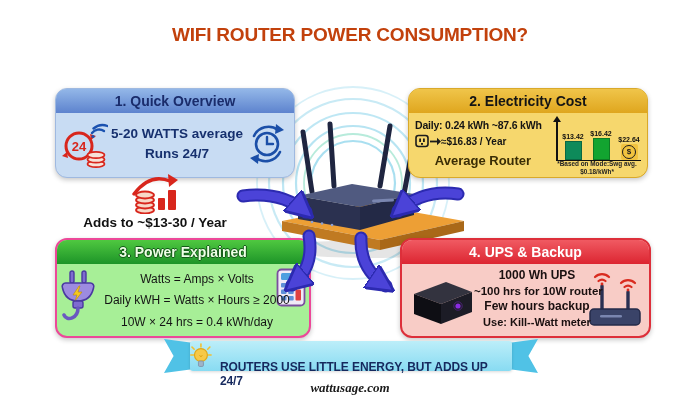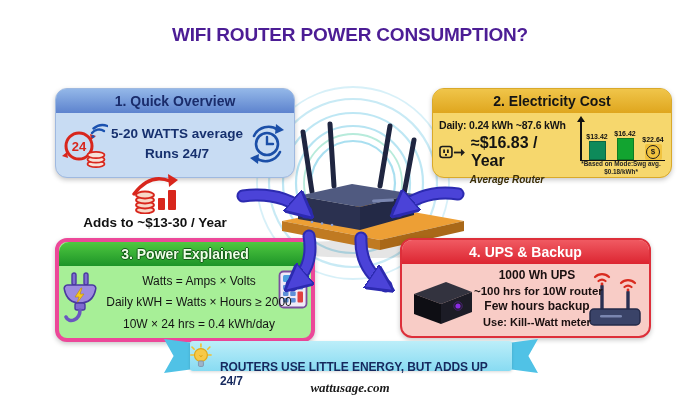--- a/index.html
+++ b/index.html
@@ -1,65 +1,65 @@
 <!DOCTYPE html>
 <html><head>
 <meta charset="utf-8">
 <style>
   html,body{margin:0;padding:0;background:#ffffff;}
   #canvas{position:relative;width:700px;height:420px;background:#ffffff;overflow:hidden;
           font-family:"Liberation Sans",sans-serif;}
   .title{position:absolute;top:24px;left:0;width:700px;text-align:center;
-         font-size:19px;font-weight:800;letter-spacing:-0.2px;color:#4c1d95;}
+         font-size:19px;font-weight:800;letter-spacing:-0.2px;color:#c2410c;}
   svg.center-art,svg.arrows{position:absolute;left:0;top:0;width:700px;height:420px;pointer-events:none;}
   svg.center-art{z-index:1;} svg.arrows{z-index:4;}
 
   .panel{position:absolute;z-index:3;border-radius:12px;box-shadow:0 2px 5px rgba(0,0,0,.22);}
   .hd{height:24px;border-radius:10px 10px 0 0;display:flex;align-items:center;justify-content:center;
       font-weight:700;font-size:14px;}
   .bd{position:relative;}
 
   
   .p1{left:55px;top:88px;width:238px;height:88px;background:#C8DCF3;border:1px solid #9FB9E0;}
   .hd1{background:linear-gradient(180deg,#93B7E8,#5D83CE);color:#1A2C6B;}
   .bd1{display:flex;align-items:center;height:62px;padding:0 6px;}
   .p1text{flex:1;text-align:center;color:#16306E;font-weight:700;font-size:13.5px;line-height:1.5;}
 
   
   .adds{position:absolute;left:52px;top:172px;width:206px;text-align:center;z-index:3;}
   .adds svg{display:block;margin:0 auto;}
   .adds-text{font-size:13.5px;font-weight:700;color:#111;margin-top:1px;}
 
   
-  .p2{left:408px;top:88px;width:238px;height:88px;background:#F6D76D;border:1px solid #D9A92A;margin-left:24px;}
+  .p2{left:408px;top:88px;width:238px;height:88px;background:#F6D76D;border:1px solid #D9A92A;}
   .hd2{background:linear-gradient(180deg,#F0C54A,#DFA61E);color:#141414;}
   .bd2{display:flex;height:62px;padding:3px 4px 0 6px;}
   .p2left{width:136px;color:#141414;}
   .p2daily{font-size:10.5px;font-weight:700;letter-spacing:-0.2px;white-space:nowrap;margin-top:3px;}
-  .p2year{display:flex;align-items:center;gap:6px;font-size:16px;font-weight:800;margin-top:3px;}
-  .p2cap{font-size:10px;font-weight:700;color:#3a2d05;text-align:center;margin-top:4px;font-style:italic;}
+  .p2year{display:flex;align-items:center;gap:0;font-size:10px;font-weight:800;margin-top:3px;}
+  .p2cap{font-size:13px;font-weight:700;color:#3a2d05;text-align:center;margin-top:4px;}
   .mini-chart{position:relative;flex:1;height:58px;}
   .axis-y{position:absolute;left:5px;top:5px;bottom:13px;width:1.5px;background:#111;}
   .axis-y-arrow{position:absolute;left:2px;top:0;width:0;height:0;
     border-left:4px solid transparent;border-right:4px solid transparent;border-bottom:6px solid #111;}
   .axis-x{position:absolute;left:5px;right:2px;bottom:13px;height:1.5px;background:#111;}
   .bars{position:absolute;left:8px;right:0;bottom:14.5px;display:flex;align-items:flex-end;}
   .bcol{width:29px;display:flex;flex-direction:column;align-items:center;}
   .blabel{font-size:7px;font-weight:700;color:#101010;margin-bottom:1px;white-space:nowrap;}
   .bar{width:15px;border:1px solid rgba(0,0,0,.25);}
   .bar1{background:#0E8A5A;} .bar2{background:#12A430;}
   .coinbox{width:17px;height:16px;background:#F1C33F;border-radius:2px;
            display:flex;align-items:center;justify-content:center;}
   .coin{width:12px;height:12px;border:1.6px solid #1c1c1c;border-radius:50%;
         font-size:8px;font-weight:800;color:#1c1c1c;display:flex;align-items:center;justify-content:center;}
   .fnote{position:absolute;left:0;right:0;bottom:-1px;text-align:center;
          font-size:6.4px;font-weight:700;color:#242424;line-height:1.15;}
 
   
-  .p3{left:55px;top:238px;width:252px;height:96px;background:#A7EF97;border:4px solid #ec4899;}
+  .p3{left:55px;top:238px;width:252px;height:96px;background:#A7EF97;border:2px solid #ec4899;}
   .hd3{background:linear-gradient(180deg,#4FC840,#1D9428);color:#EEFFE6;
        text-shadow:0 1px 0 #145A18,1px 0 0 #145A18,-1px 0 0 #145A18,0 -1px 0 #145A18;}
   .bd3{height:68px;}
   .p3lines{position:absolute;left:34px;right:6px;top:5px;text-align:center;
            color:#141414;font-weight:400;font-size:12px;line-height:1.78;white-space:nowrap;}
   .icplug3{position:absolute;left:3px;top:6px;}
   .iccalc{position:absolute;right:3px;top:4px;}
 
   
   .p4{left:400px;top:238px;width:247px;height:96px;background:#F8CCC6;border:2px solid #DD2F3A;}

